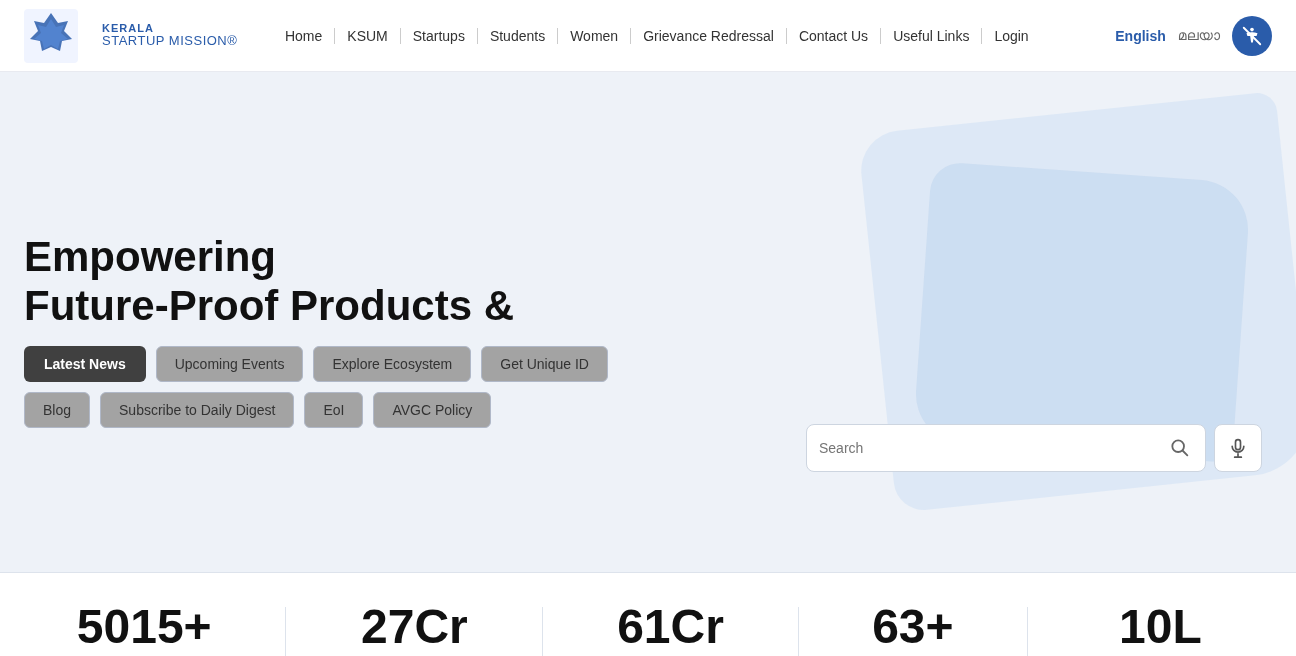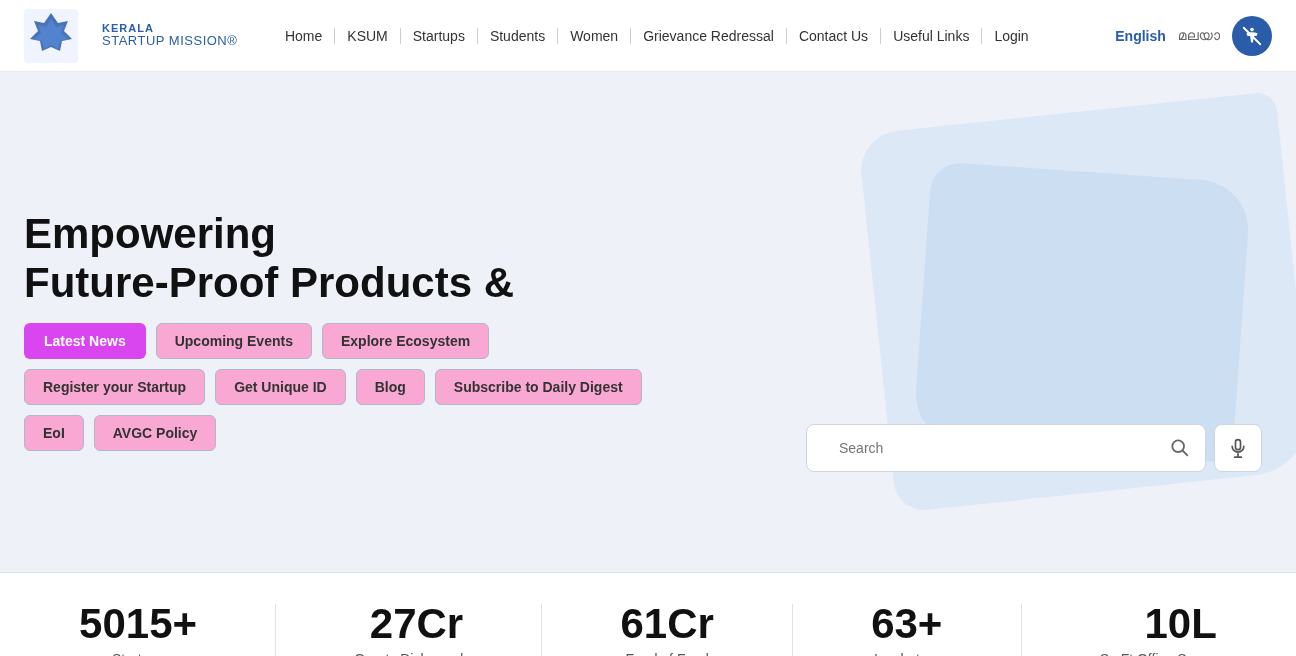--- a/index.html
+++ b/index.html
@@ -115,38 +115,38 @@
       font-size: 15px;
       color: #444;
       margin-bottom: 36px;
     }
     .hero-buttons {
       display: flex;
       flex-wrap: wrap;
       gap: 10px;
     }
     .btn-primary {
-      background: #d946ef;
+      background: #404040;
       color: #fff;
       border: none;
       padding: 10px 20px;
       border-radius: 6px;
       font-size: 14px;
       cursor: pointer;
       font-weight: 600;
     }
     .btn-outline {
-      background: #f9a8d4;
+      background: #a3a3a3;
       color: #333;
       border: 1.5px solid #b0b8c8;
       padding: 9px 18px;
       border-radius: 6px;
       font-size: 14px;
       cursor: pointer;
-      font-weight: 700;
+      font-weight: 400;
     }
 
     
     .hero-right {
       flex: 1;
       position: relative;
       height: 420px;
       display: flex;
       align-items: center;
       justify-content: center;
@@ -191,21 +191,20 @@
       width: 400px;
       height: 48px;
     }
     .search-bar input {
       border: none;
       outline: none;
       font-size: 14px;
       flex: 1;
       color: #555;
       background: transparent;
-      margin-left: 20px;
     }
     .search-icon-btn {
       background: none;
       border: none;
       cursor: pointer;
       color: #555;
       padding: 4px;
     }
     .mic-btn {
       width: 48px;
@@ -226,25 +225,24 @@
       border-top: 1px solid #dde3ec;
       display: flex;
       align-items: center;
       justify-content: space-around;
       padding: 28px 40px;
     }
     .stat-item {
       text-align: center;
     }
     .stat-number {
-      font-size: 42px;
+      font-size: 48px;
       font-weight: 900;
       color: #111;
       line-height: 1.1;
-      text-align: right;
     }
     .stat-label {
       font-size: 14px;
       color: #555;
       margin-top: 4px;
     }
     .stat-divider {
       width: 1px;
       height: 60px;
       background: #dde3ec;
@@ -298,21 +296,20 @@
   <div class="hero-left">
     <h1 class="hero-title">
       <span>Empowering</span><br>
       <span>Future-Proof Products &amp;</span><br>
     </h1>
 
     <div class="hero-buttons">
       <button class="btn-primary">Latest News</button>
       <button class="btn-outline">Upcoming Events</button>
       <button class="btn-outline">Explore Ecosystem</button>
-      <button class="btn-outline">Register your Startup</button>
       <button class="btn-outline">Get Unique ID</button>
       <button class="btn-outline">Blog</button>
       <button class="btn-outline">Subscribe to Daily Digest</button>
       <button class="btn-outline">EoI</button>
       <button class="btn-outline">AVGC Policy</button>
     </div>
   </div>
 
   <div class="hero-right">
     <div class="hero-shape"></div>

